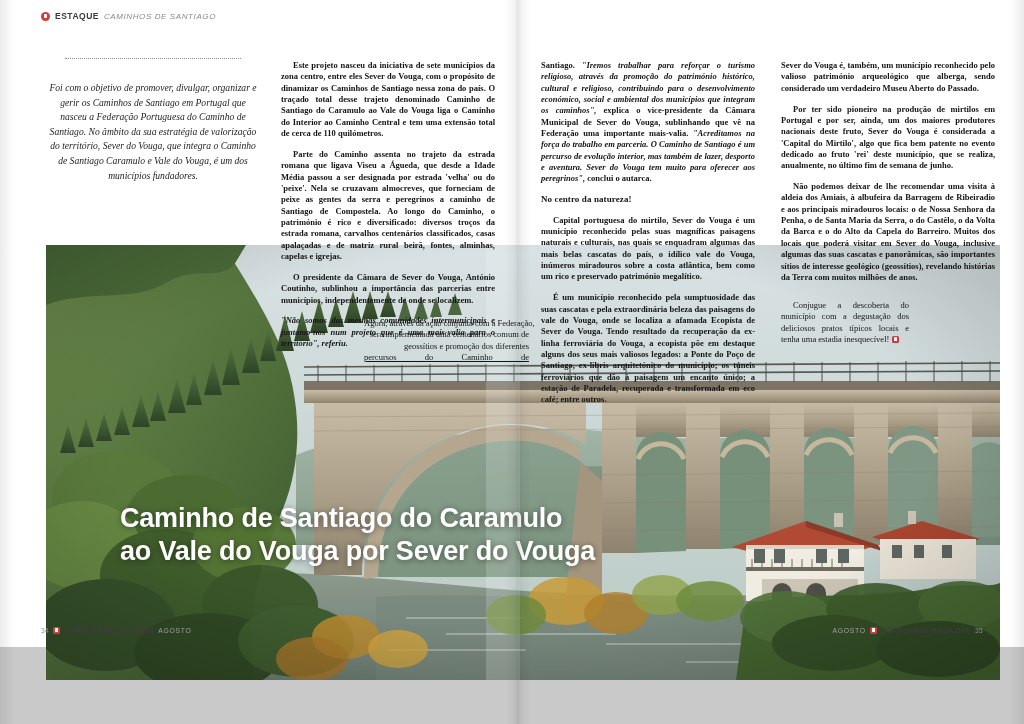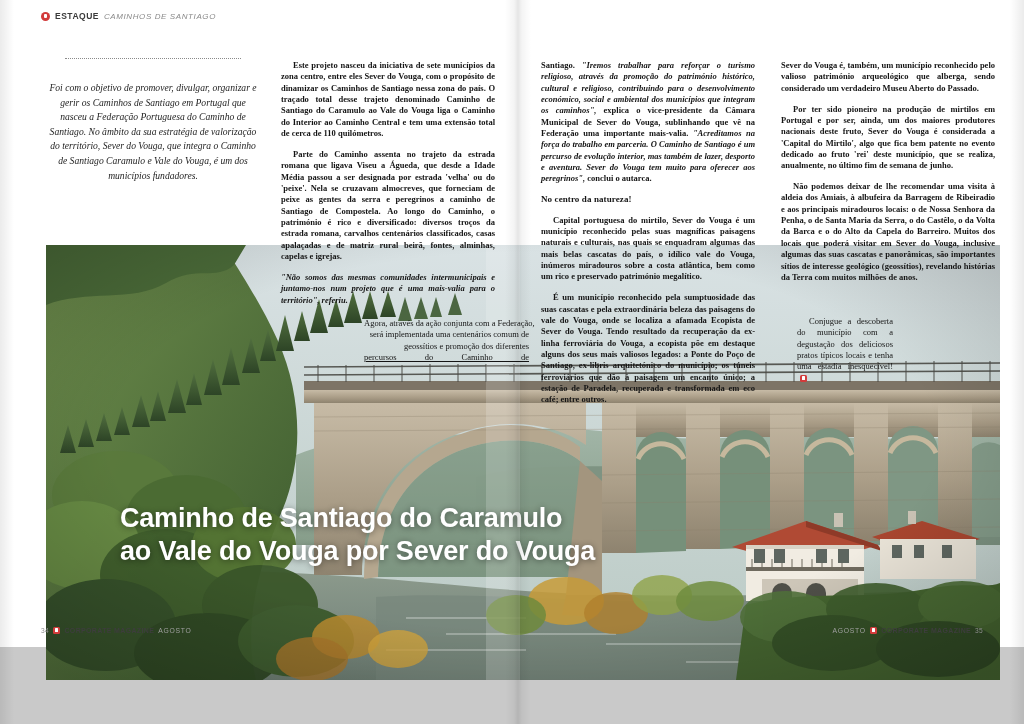--- a/index.html
+++ b/index.html
@@ -103,21 +103,21 @@
   #col1tail .l{ display:block; white-space:nowrap; }
   #col1tail .just{ text-align:justify; text-align-last:justify;text-decoration:underline; }
 
   .col-tail2{
     position:absolute; z-index:21;
     font-family:"Liberation Serif", serif;
     font-size:8.5px; line-height:11.35px;
     color:#151515; text-align:justify;
   }
   #col3tail{ left:781px; top:300px; width:128px; }
-  #col3tail p{ text-indent:12px; margin:16px; }
+  #col3tail p{ text-indent:12px; margin:0; }
 
   .endmark{
     display:inline-block; width:7px;height:7px;
     background:#d23b3b; border-radius:1.5px;
     position:relative; top:1px; margin-left:3px;
   }
   .endmark::after{
     content:""; position:absolute; left:2px;top:1.4px;
     width:2.6px;height:3.8px;background:#fff;border-radius:.5px;
   }
@@ -183,20 +183,21 @@
   </div>
 
   <div class="lead">
     <div class="lead-rule"></div>
     <div class="lead-text">Foi com o objetivo de promover, divulgar, organizar e gerir os Caminhos de Santiago em Portugal que nasceu a Federação Portuguesa do Caminho de Santiago. No âmbito da sua estratégia de valorização do território, Sever do Vouga, que integra o Caminho de Santiago Caramulo e Vale do Vouga, é um dos municípios fundadores.</div>
   </div>
 
   <div class="col" id="col1">
     <p>Este projeto nasceu da iniciativa de sete municípios da zona centro, entre eles Sever do Vouga, com o propósito de dinamizar os Caminhos de Santiago nessa zona do país. O traçado total desse trajeto denominado Caminho de Santiago do Caramulo ao Vale do Vouga liga o Caminho do Interior ao Caminho Central e tem uma extensão total de cerca de 110 quilómetros.</p>
     <p>Parte do Caminho assenta no trajeto da estrada romana que ligava Viseu a Águeda, que desde a Idade Média passou a ser designada por estrada 'velha' ou do 'peixe'. Nela se cruzavam almocreves, que forneciam de peixe as gentes da serra e peregrinos a caminho de Santiago de Compostela. Ao longo do Caminho, o património é rico e diversificado: diversos troços da estrada romana, carvalhos centenários classificados, casas apalaçadas e de matriz rural beirã, fontes, alminhas, capelas e igrejas.</p>
+    <p>O presidente da Câmara de Sever do Vouga, António Coutinho, sublinhou a importância das parcerias entre municípios, independentemente de onde se localizem.</p>
     <p class="ital noind">"Não somos das mesmas comunidades intermunicipais e juntamo-nos num projeto que é uma mais-valia para o território", referiu.</p>
   </div>
 
   <div class="col-tail" id="col1tail">
     <span class="l">Agora, através da ação conjunta com a Federação,</span>
     <span class="l">será implementada uma centenários comum de</span>
     <span class="l">geossítios e promoção dos diferentes</span>
     <span class="l just">percursos do Caminho de</span>
   </div>
 

